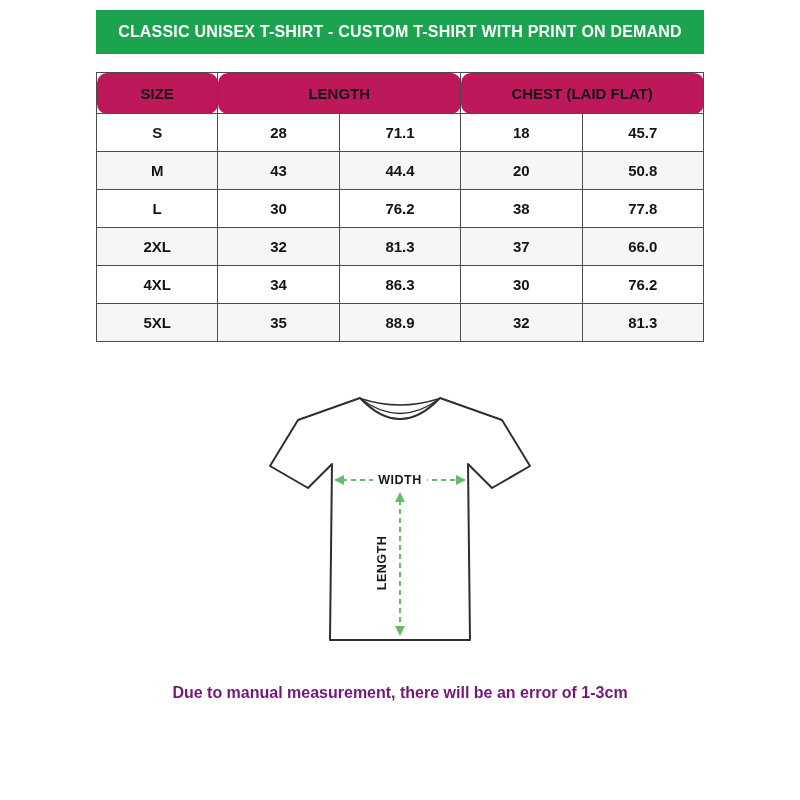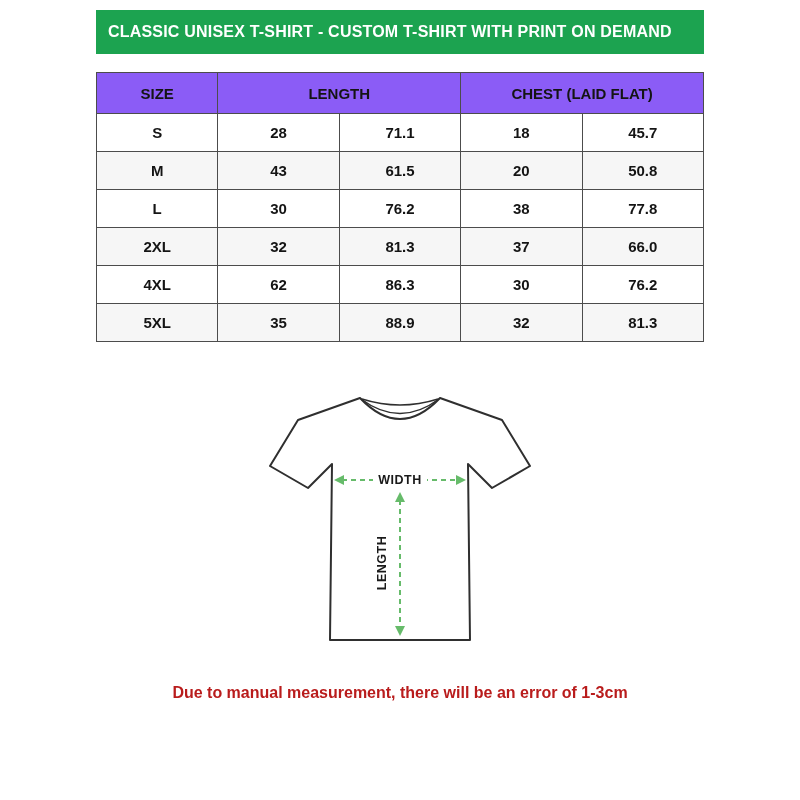--- a/index.html
+++ b/index.html
@@ -1,34 +1,34 @@
 <!DOCTYPE html>
 <html><head>
 <meta charset="utf-8">
 <style>
   html,body{margin:0;padding:0;background:#ffffff;}
   body{font-family:"Liberation Sans",sans-serif;}
   .page{width:800px;height:800px;position:relative;background:#ffffff;overflow:hidden;margin:0 auto;}
   .banner{
     width:584px;margin:10px auto 0;background:#1ca350;color:#ffffff;
     font-weight:bold;font-size:16px;line-height:1;letter-spacing:.2px;
-    text-align:left;padding:14px 12px;
+    text-align:center;padding:14px 12px;
   }
   .size-table{
     width:608px;margin:18px auto 0;border-collapse:collapse;
     font-size:15px;font-weight:bold;color:#141414;text-align:center;
     table-layout:fixed;
   }
   .size-table th,.size-table td{border:1px solid #4c4c4c;padding:0;height:37px;}
-  .size-table thead th{background:#8b5cf6;height:40px;}
+  .size-table thead th{background:#be185d;height:40px;border-radius:10px;}
   .size-table tbody tr:nth-child(even){background:#f6f6f6;}
   .diagram{width:310px;margin:26px auto 0;}
   .diagram svg{display:block;}
   .note{
-    margin-top:16px;text-align:center;color:#b91c1c;
+    margin-top:16px;text-align:center;color:#701a75;
     font-weight:bold;font-size:16px;
   }
 </style>
 </head>
 <body>
 
 <div class="page">
 
   <div class="banner">
     <span>CLASSIC UNISEX T-SHIRT - CUSTOM T-SHIRT WITH PRINT ON DEMAND</span>
@@ -53,41 +53,41 @@
       <tr>
         <td>S</td>
         <td>28</td>
         <td>71.1</td>
         <td>18</td>
         <td>45.7</td>
       </tr>
       <tr>
         <td>M</td>
         <td>43</td>
-        <td>61.5</td>
+        <td>44.4</td>
         <td>20</td>
         <td>50.8</td>
       </tr>
       <tr>
         <td>L</td>
         <td>30</td>
         <td>76.2</td>
         <td>38</td>
         <td>77.8</td>
       </tr>
       <tr>
         <td>2XL</td>
         <td>32</td>
         <td>81.3</td>
         <td>37</td>
         <td>66.0</td>
       </tr>
       <tr>
         <td>4XL</td>
-        <td>62</td>
+        <td>34</td>
         <td>86.3</td>
         <td>30</td>
         <td>76.2</td>
       </tr>
       <tr>
         <td>5XL</td>
         <td>35</td>
         <td>88.9</td>
         <td>32</td>
         <td>81.3</td>

